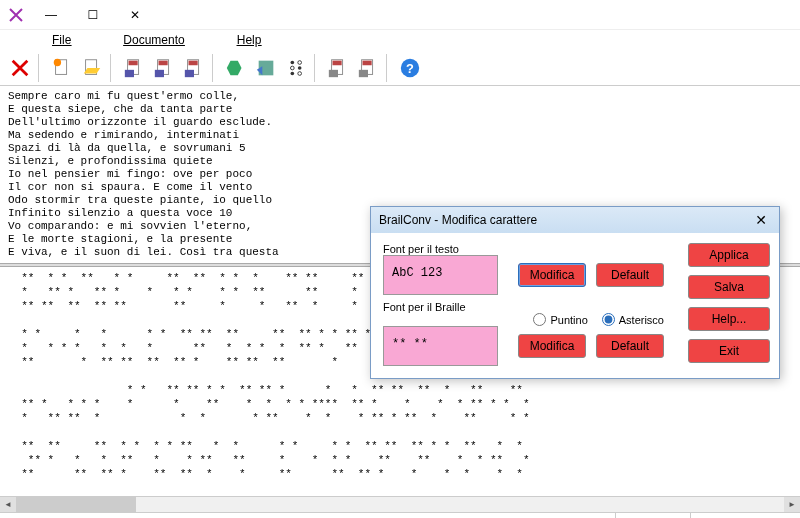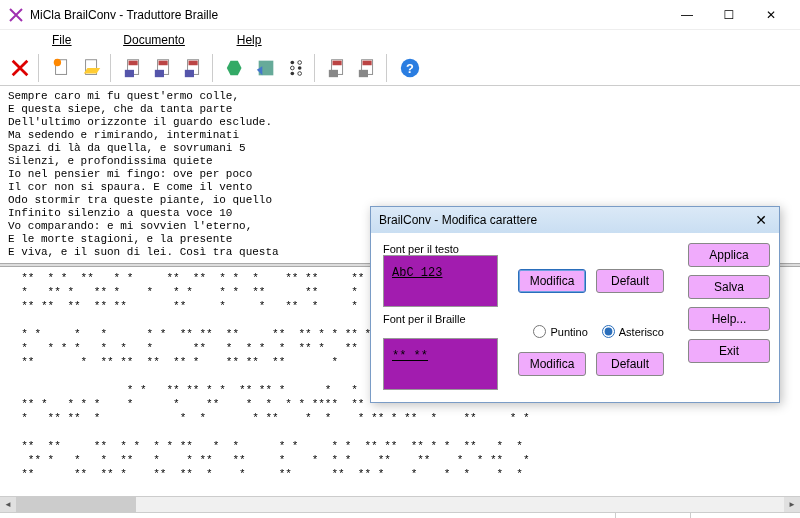--- a/index.html
+++ b/index.html
@@ -28,39 +28,38 @@
 .statusbar { height: 20px; border-top: 1px solid #ccc; display: flex; align-items: center; font-size: 11px; }
 .status-cell { padding: 0 12px; border-left: 1px solid #ccc; height: 100%; display: flex; align-items: center; }
 .status-spacer { flex: 1; }
 .dialog { position: absolute; left: 370px; top: 206px; width: 410px; background: #fff; border: 1px solid #7a9cc6; box-shadow: 2px 2px 10px rgba(0,0,0,0.25); z-index: 100; }
 .dlg-titlebar { height: 26px; background: linear-gradient(#dbe9f7,#c9def2); display: flex; align-items: center; padding: 0 8px; font-size: 12px; }
 .dlg-title { flex: 1; }
 .dlg-close { width: 20px; height: 20px; display: flex; align-items: center; justify-content: center; font-size: 14px; }
 .dlg-body { padding: 10px 12px 12px 12px; display: grid; grid-template-columns: 1fr 90px; gap: 8px 16px; font-size: 12px; }
 .dlg-left { display: flex; flex-direction: column; }
 .group-label { font-size: 11px; }
-.sample-box { border: 1px solid #999; background: #a21caf; padding: 10px 8px; font-family: "Courier New", monospace; font-size: 12px; width: 115px; height: 52px; text-decoration: underline; }
+.sample-box { border: 1px solid #999; background: #f9a8d4; padding: 10px 8px; font-family: "Courier New", monospace; font-size: 12px; width: 115px; height: 40px; }
 .row { display: flex; align-items: center; gap: 10px; }
 .row .sample-box { flex: 0 0 auto; }
-.btn { min-width: 68px; height: 24px; border: 1px solid #888; background: #f0abfc; border-radius: 3px; font-size: 12px; display: inline-flex; align-items: center; justify-content: center; padding: 0 10px; }
+.btn { min-width: 68px; height: 24px; border: 1px solid #888; background: #ef4444; border-radius: 3px; font-size: 12px; display: inline-flex; align-items: center; justify-content: center; padding: 0 10px; }
 .btn.primary { border-color: #2a6ebb; box-shadow: 0 0 0 1px #6ea0e0 inset; }
 .radio-row { display: flex; gap: 14px; align-items: center; }
 .radio { display: flex; align-items: center; gap: 4px; font-size: 11px; }
 .radio input { accent-color: #2a6ebb; }
 .right-col { display: flex; flex-direction: column; gap: 8px; align-items: flex-end; }
 .right-col .btn { width: 82px; }
 </style>
 </head>
 <body>
 
 <div class="titlebar">
   <svg class="app-icon" viewBox="0 0 16 16">
       <path d="M2 2l12 12M14 2L2 14" stroke="#a030b0" stroke-width="2"></path>
     </svg>
-  <div class="title">MiCla BrailConv - Traduttore Braille</div>
   <div class="win-controls">
     <div class="win-btn">—</div>
     <div class="win-btn">☐</div>
     <div class="win-btn">✕</div>
   </div>
 </div>
 
 <div class="menubar">
   <span class="menu-item"><u>File</u></span>
   <span class="menu-item"><u>Documento</u></span>

